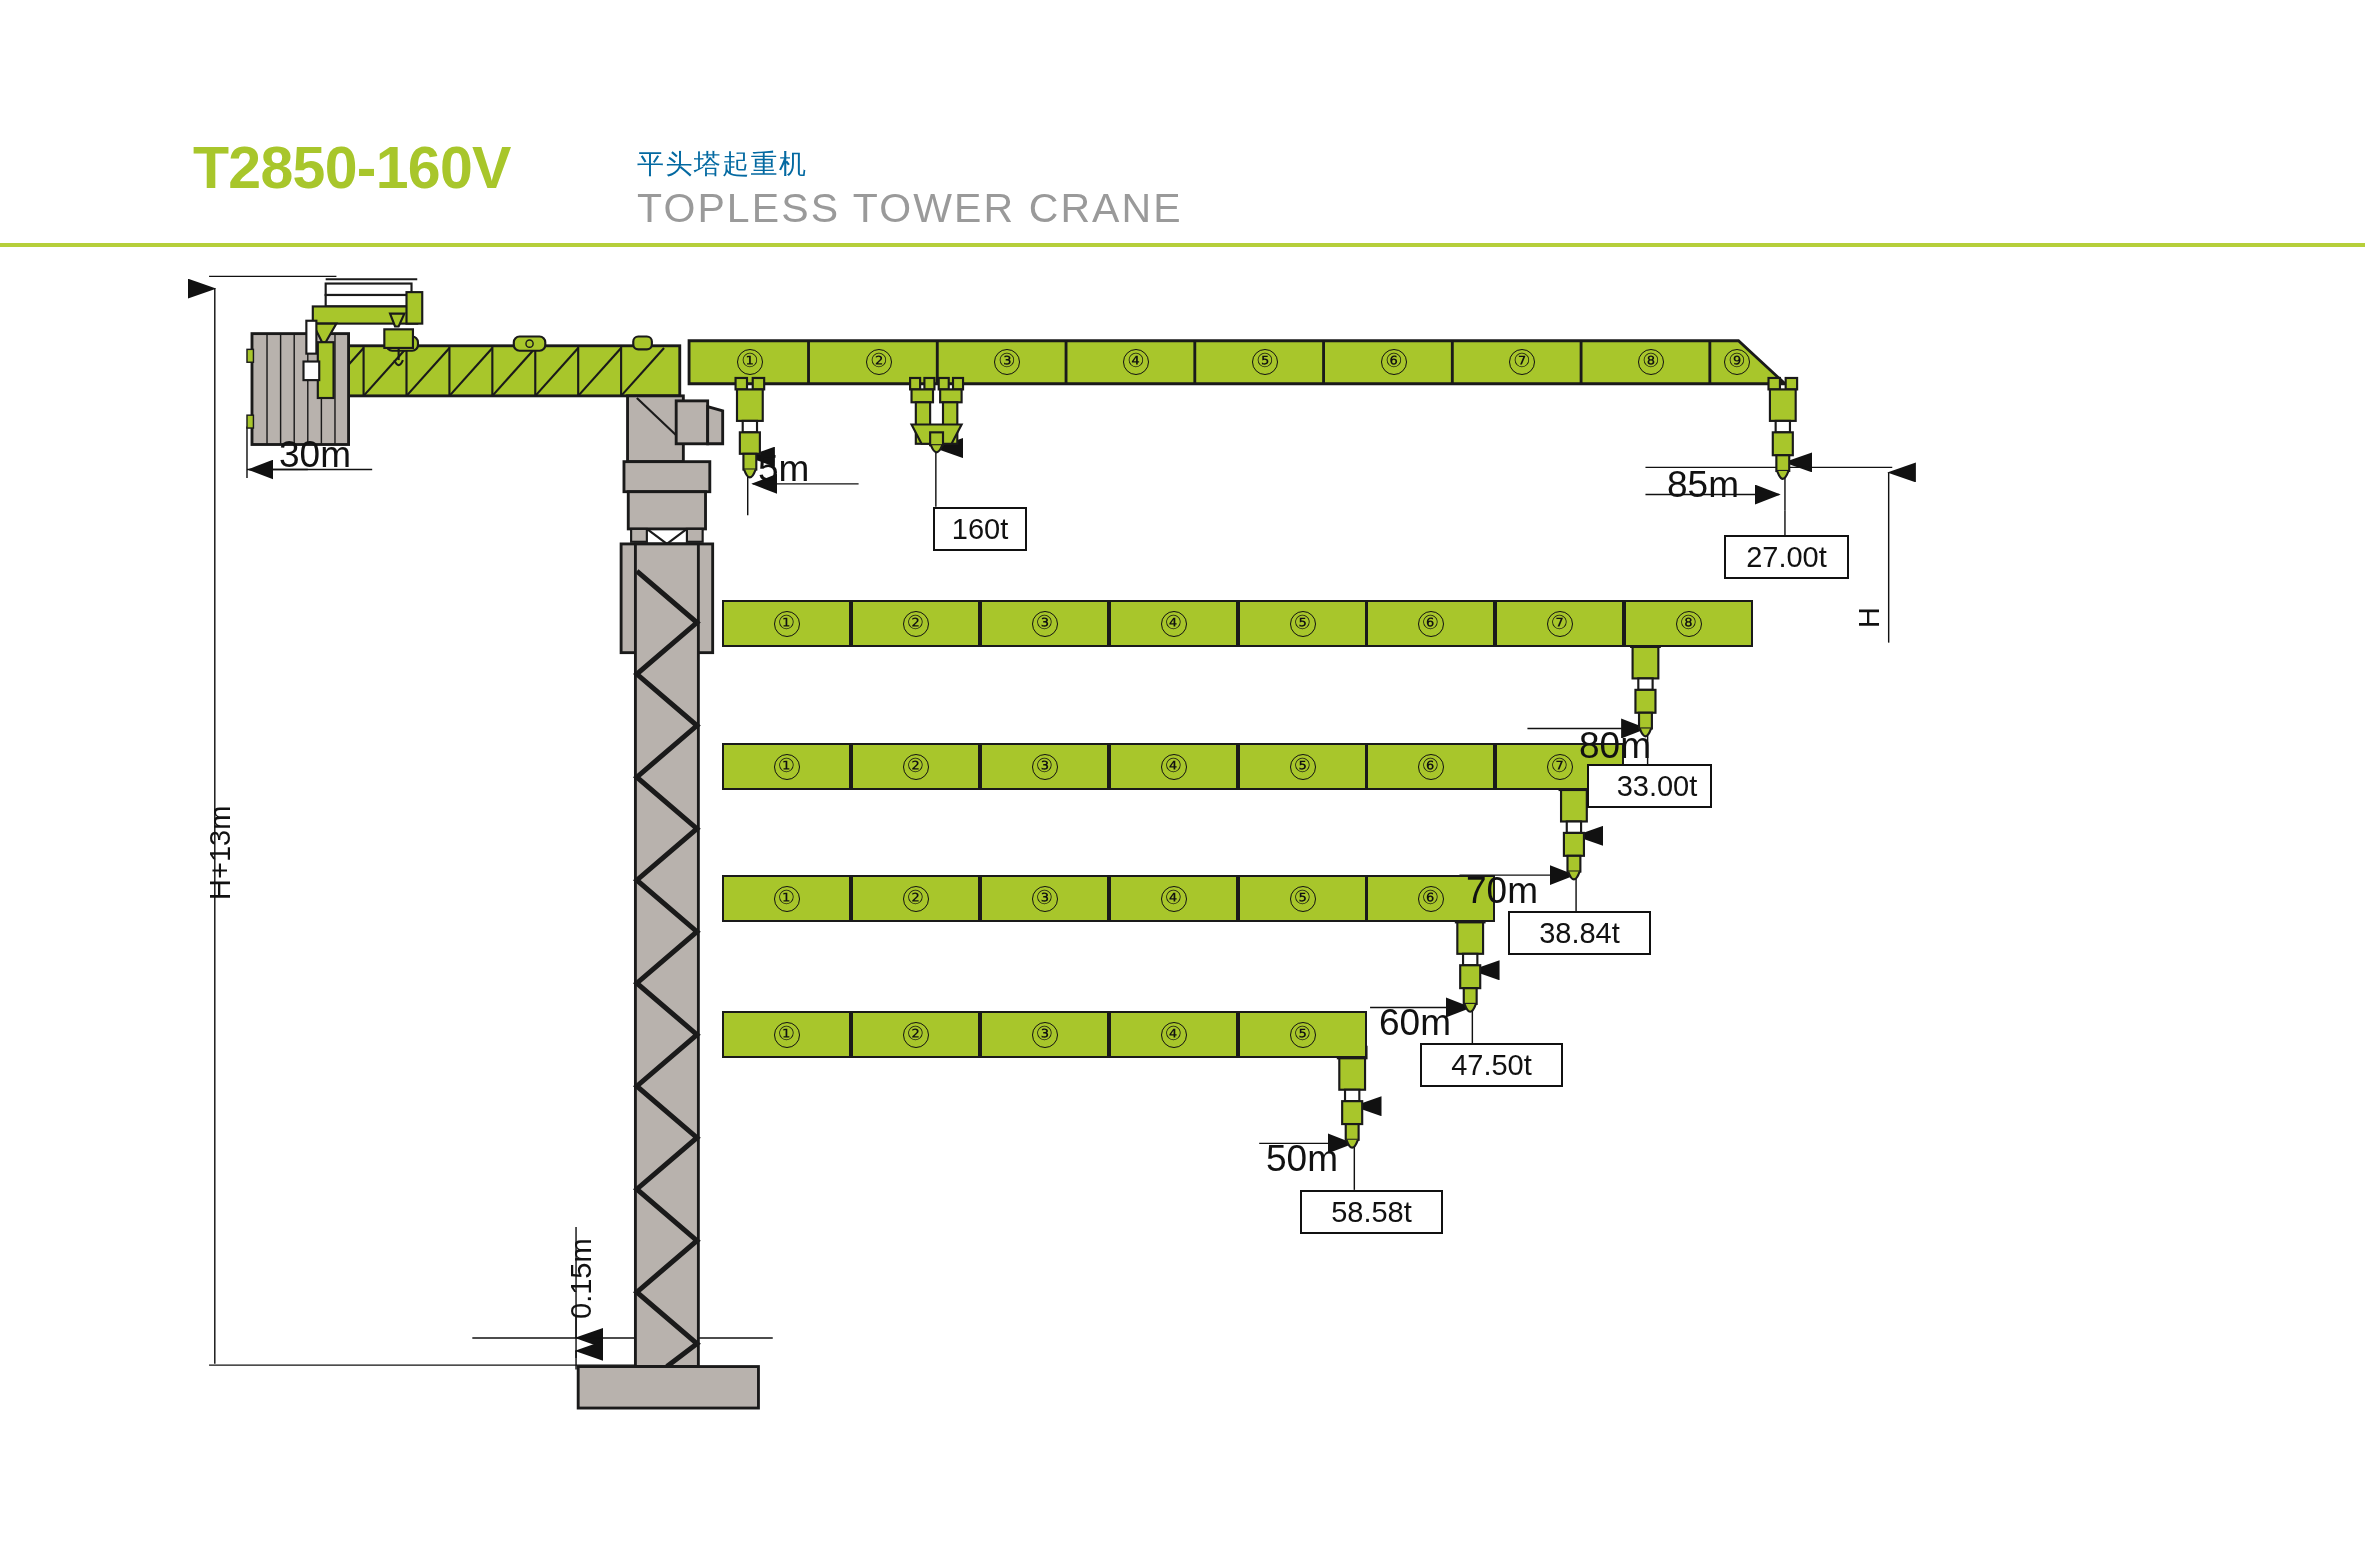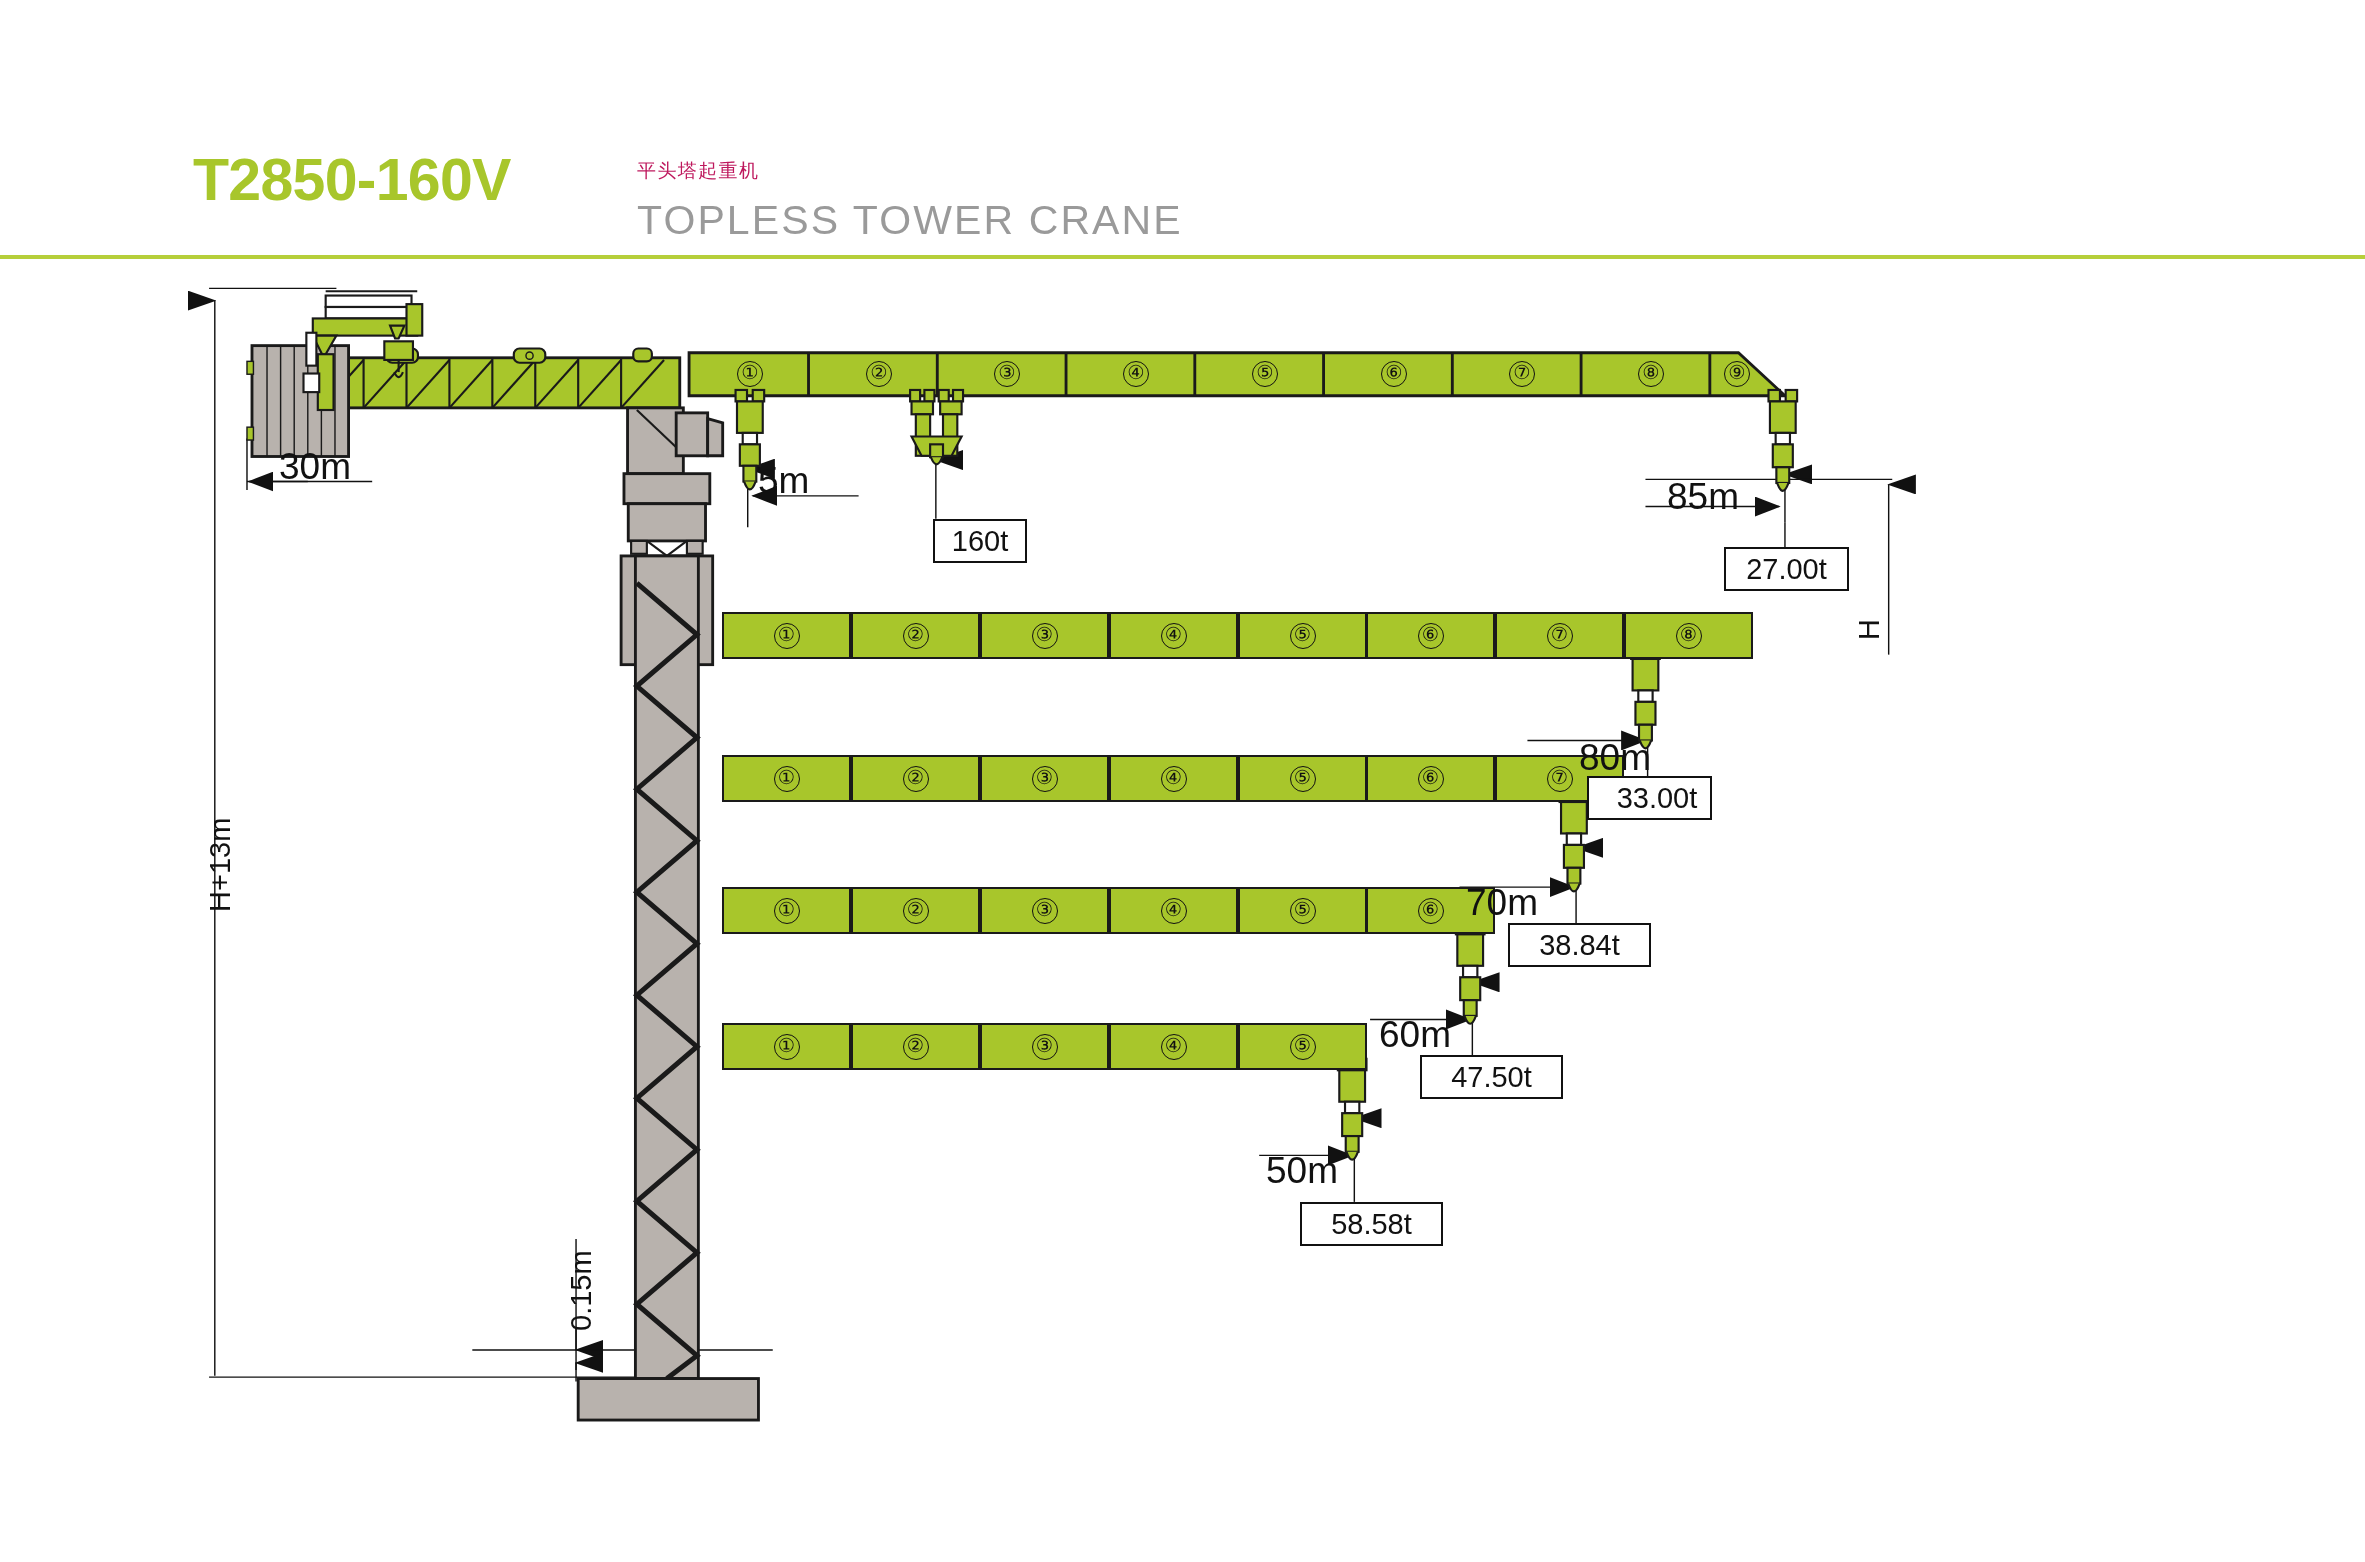--- a/index.html
+++ b/index.html
@@ -3,32 +3,32 @@
 <meta charset="utf-8">
 <style>
   html,body{margin:0;padding:0;}
   body{
     width:2366px;height:1563px;
     background:#ffffff;
     font-family:"Liberation Sans", sans-serif;
     position:relative;
     overflow:hidden;
   }
-  #stage{position:absolute;left:0;top:18px;width:2366px;height:1242px;}
+  #stage{position:absolute;left:0;top:6px;width:2366px;height:1242px;}
 
   
   #header{position:absolute;left:0;top:0;width:2366px;height:243px;}
   #model-title{
     position:absolute;left:193px;top:133px;
     font-size:59px;font-weight:bold;color:#a8c62b;
     letter-spacing:-0.7px;line-height:59px;white-space:nowrap;
   }
   #sub-cn{
     position:absolute;left:637px;top:140px;
-    font-size:19px;color:#be185d;letter-spacing:1.4px;white-space:nowrap;
+    font-size:27px;color:#0369a1;letter-spacing:1.4px;white-space:nowrap;
   }
   #sub-en{
     position:absolute;left:637px;top:179px;
     font-size:41px;color:#9a9a9a;letter-spacing:2.1px;white-space:nowrap;
   }
   #header-rule{
     position:absolute;left:0;top:237px;width:2366px;height:3.6px;
     background:#b6cf3a;
   }
 

